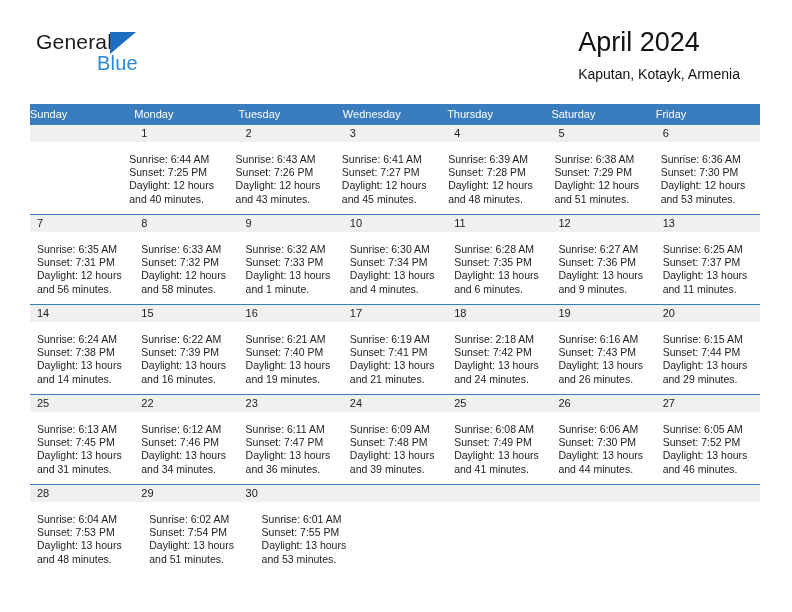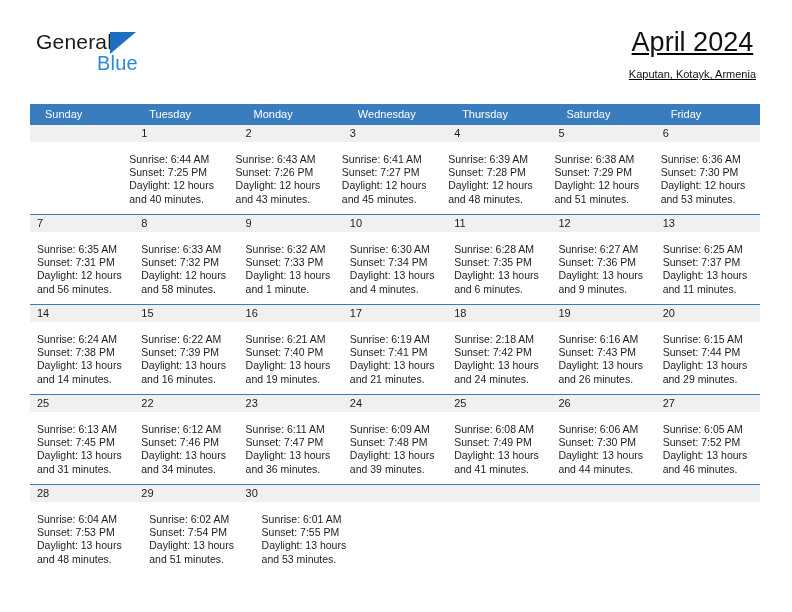--- a/index.html
+++ b/index.html
@@ -60,33 +60,32 @@
     position: absolute;
     left: 61px;
     top: 22px;
     font-size: 20px;
     color: #2b8ad6;
     letter-spacing: 0.2px;
   }
 
   .title-block {
     position: absolute;
-    right: 0;
+    right: 16px;
     top: 0;
-    text-align: center;
-    text-decoration: underline;
+    text-align: left;
   }
   .cal-title {
     font-size: 27px;
     color: #111111;
     line-height: 32px;
     white-space: nowrap;
   }
   .cal-subtitle {
-    font-size: 11px;
+    font-size: 14px;
     color: #111111;
     line-height: 20px;
     margin-top: 6px;
     white-space: nowrap;
   }
 
   
   .calendar {
     position: absolute;
     left: 30px;
@@ -95,21 +94,21 @@
   }
 
   .dow-row {
     display: flex;
     background: #3a7dbf;
     height: 21px;
   }
   .dow-cell {
     flex: 1 1 0;
     box-sizing: border-box;
-    padding-left: 15px;
+    padding-left: 0;
     font-size: 11px;
     color: #ffffff;
     line-height: 21px;
     white-space: nowrap;
   }
 
   .week {
     position: relative;
     border-top: 1px solid #3a7dbf;
   }
@@ -167,22 +166,22 @@
     <div class="title-block">
       <div class="cal-title">April 2024</div>
       <div class="cal-subtitle">Kaputan, Kotayk, Armenia</div>
     </div>
 
   </div>
 
   <div class="calendar">
     <div class="dow-row">
         <div class="dow-cell">Sunday</div>
+        <div class="dow-cell">Monday</div>
         <div class="dow-cell">Tuesday</div>
-        <div class="dow-cell">Monday</div>
         <div class="dow-cell">Wednesday</div>
         <div class="dow-cell">Thursday</div>
         <div class="dow-cell">Saturday</div>
         <div class="dow-cell">Friday</div>
       </div>
     <div id="weeks-container">
         <div class="week">
           <div class="week-dates">
             <div class="date-cell"></div>
             <div class="date-cell">1</div>

